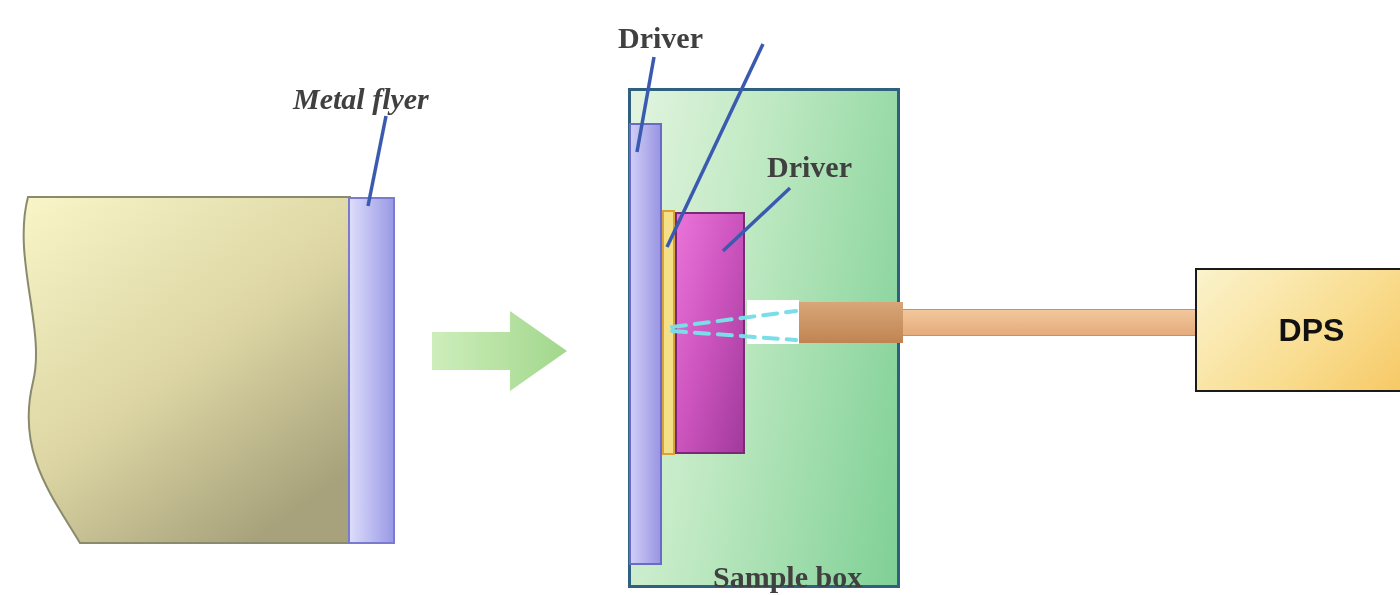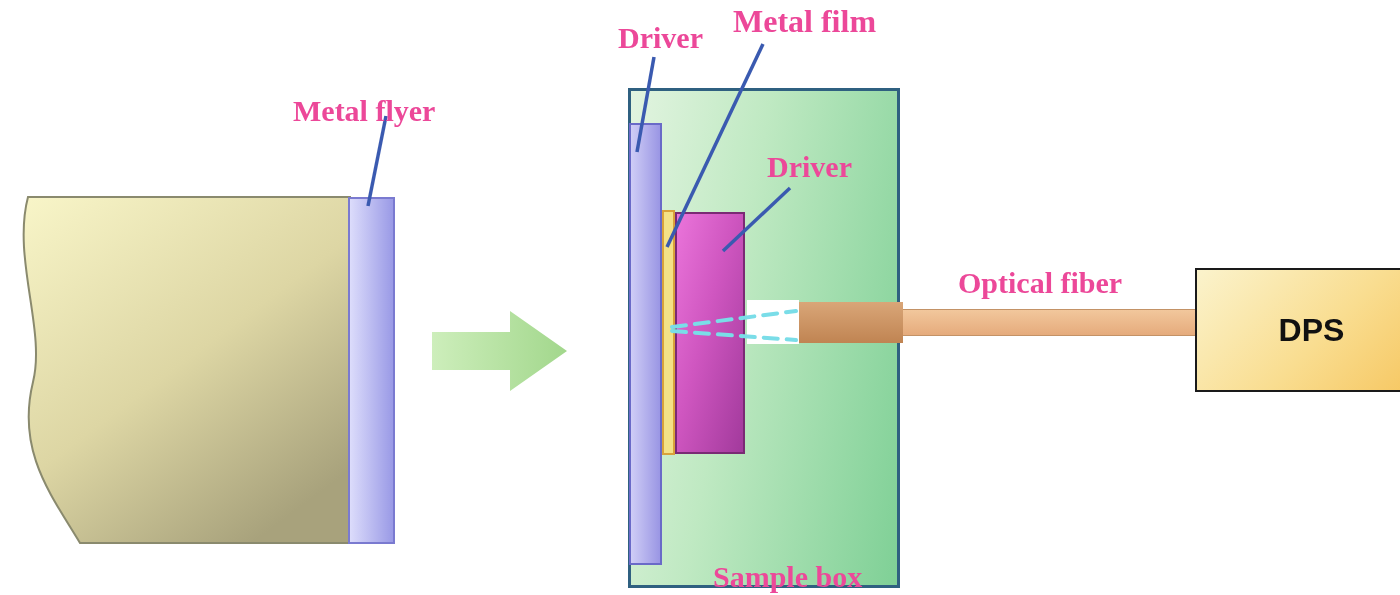--- a/index.html
+++ b/index.html
@@ -65,25 +65,25 @@
     border:2px solid #1a1a1a;
     display:flex;align-items:center;justify-content:center;
     z-index:3;
   }
   .dps-text{
     font-family:"Liberation Sans", sans-serif;
     font-size:32px;font-weight:600;color:#111;
   }
   .label{
     position:absolute;z-index:6;
-    font-weight:700;color:#ec4899;
+    font-weight:700;color:#404040;
     font-size:30px;line-height:1.1;
     white-space:nowrap;
   }
-  .lbl-metal-flyer{left:293px;top:94px;}
+  .lbl-metal-flyer{left:293px;top:82px;font-style:italic;}
   .lbl-driver{left:618px;top:21px;}
   .lbl-metal-film{left:733px;top:4px;font-size:32px;}
   .lbl-sample{left:767px;top:150px;}
   .lbl-sample-box{left:713px;top:534px;margin-top:26px;}
   .lbl-optical-fiber{left:958px;top:266px;}
 </style>
 </head>
 <body>
 
 <div class="canvas">
@@ -123,18 +123,16 @@
     <line x1="386" y1="116" x2="368" y2="206" stroke="#3a5ab0" stroke-width="3.5"></line>
     <line x1="654" y1="57" x2="637" y2="152" stroke="#3a5ab0" stroke-width="3.5"></line>
     <line x1="763" y1="44" x2="667" y2="247" stroke="#3a5ab0" stroke-width="3.5"></line>
     <line x1="790" y1="188" x2="723" y2="251" stroke="#3a5ab0" stroke-width="3.5"></line>
     <line x1="672" y1="327" x2="796" y2="311" stroke="#7adde8" stroke-width="4" stroke-dasharray="14 9" stroke-linecap="round"></line>
     <line x1="672" y1="331" x2="796" y2="340" stroke="#7adde8" stroke-width="4" stroke-dasharray="14 9" stroke-linecap="round"></line>
   </svg>
 
   <div class="label lbl-metal-flyer">Metal flyer</div>
   <div class="label lbl-driver">Driver</div>
-  <div class="label lbl-metal-film">Metal film</div>
   <div class="label lbl-sample">Driver</div>
   <div class="label lbl-sample-box">Sample box</div>
-  <div class="label lbl-optical-fiber">Optical fiber</div>
 
 </div>
 
 </body></html>

